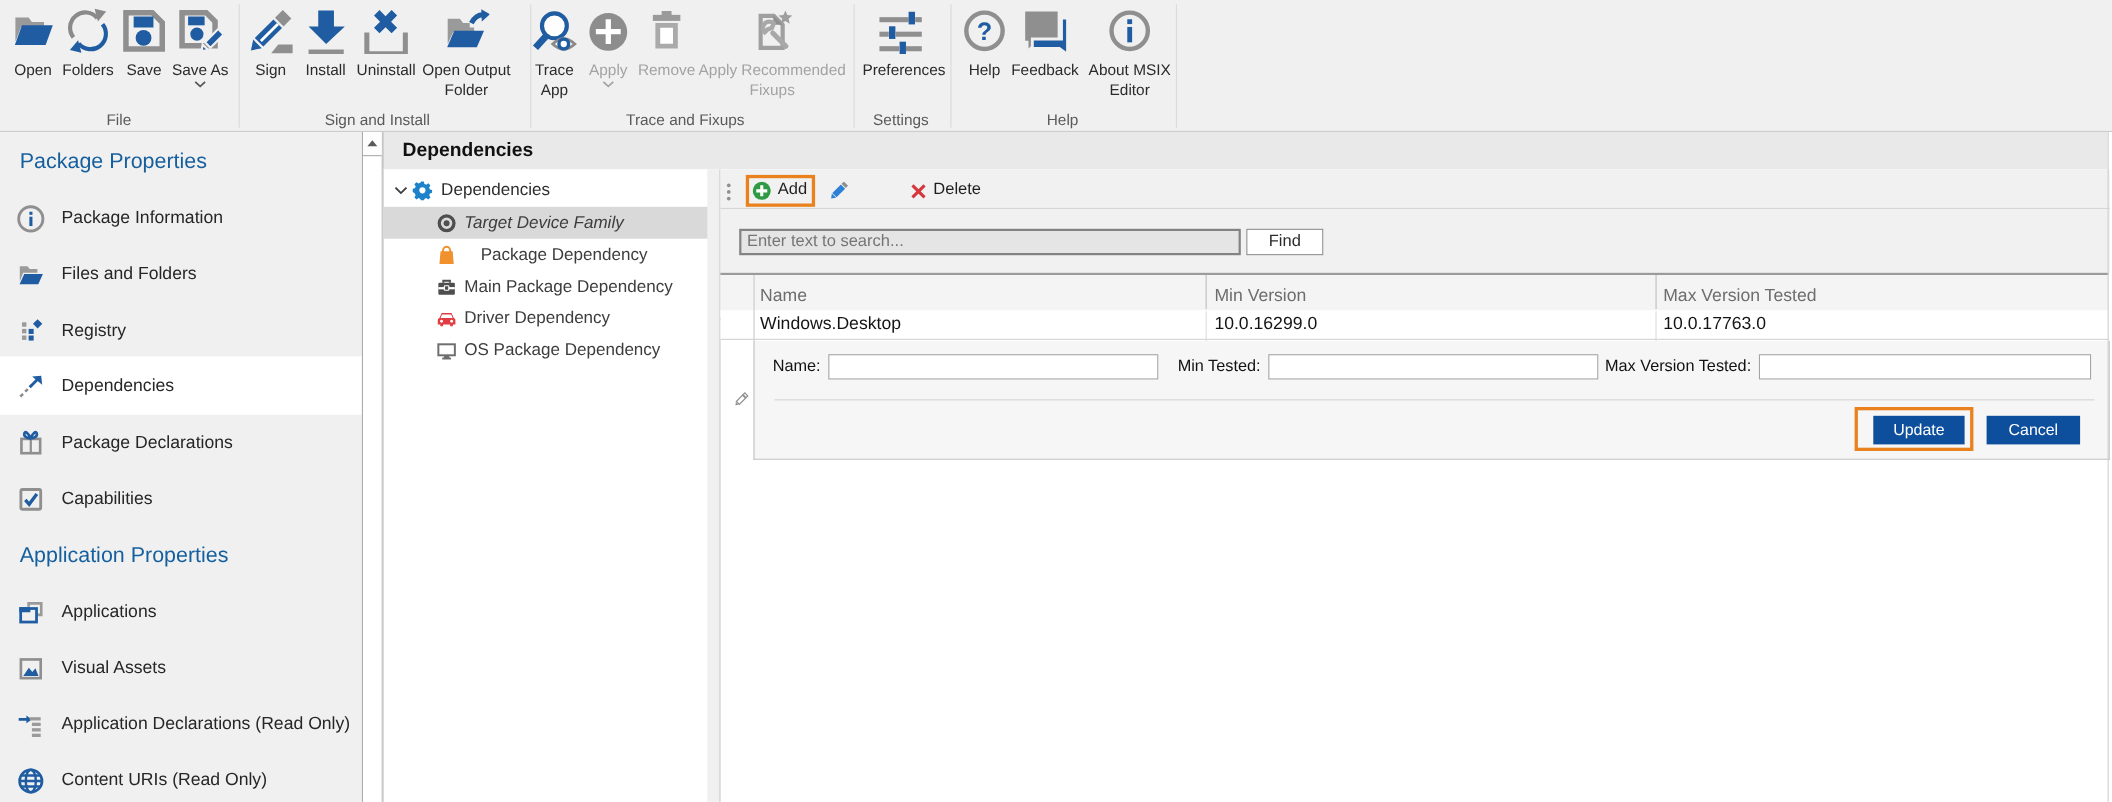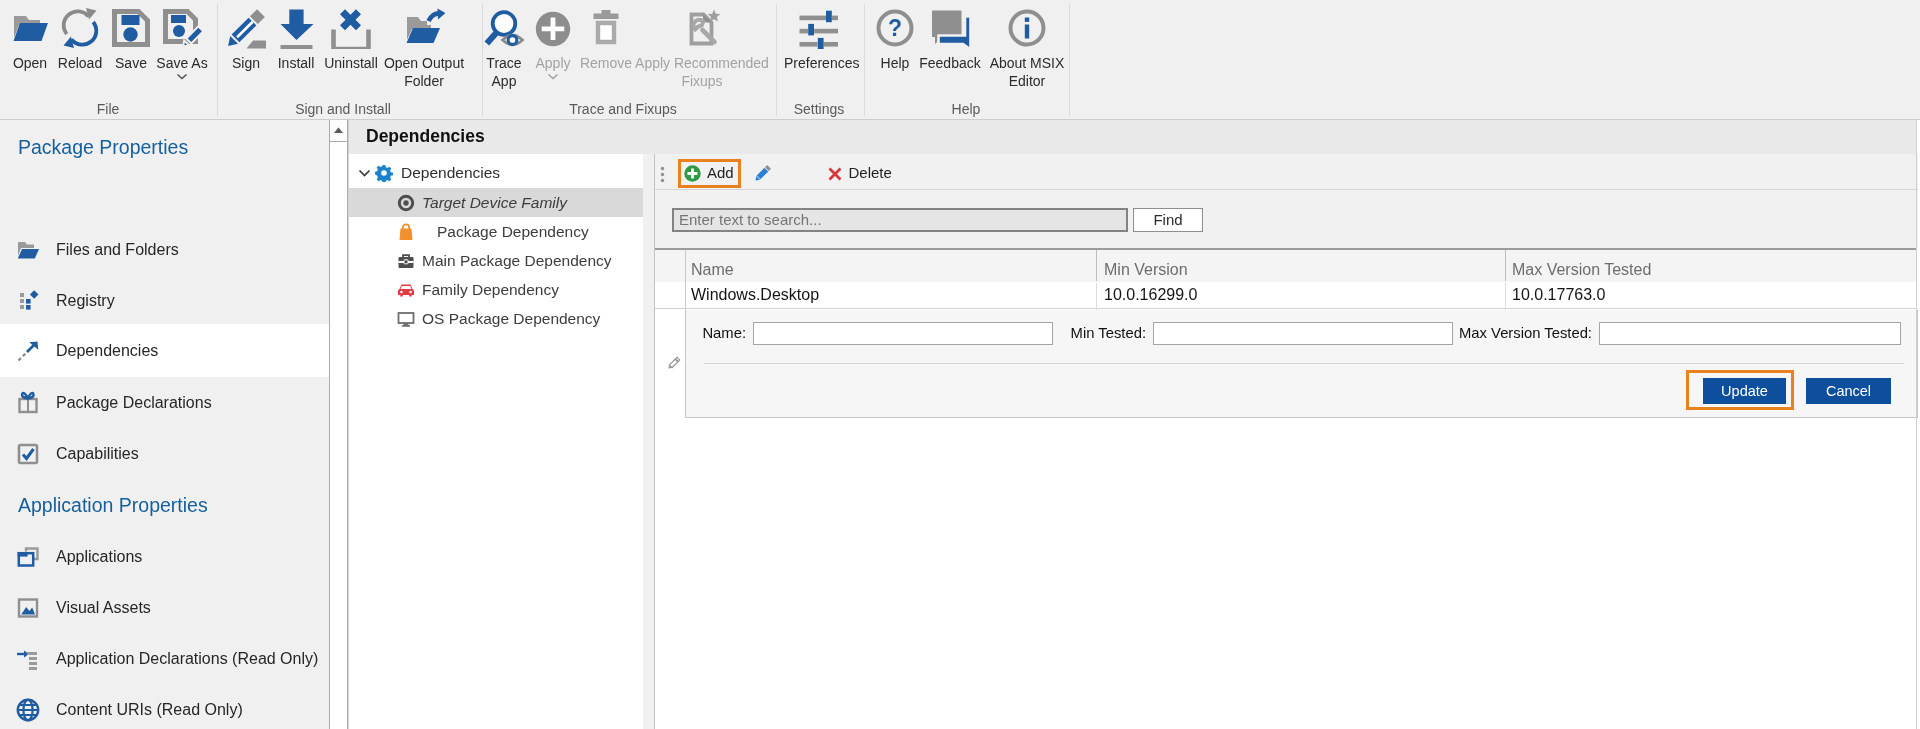--- a/index.html
+++ b/index.html
@@ -68,21 +68,21 @@
     <div class="rlbl">Open</div>
   </div>
 
   <div class="rbtn" style="left:45px; width:70px;">
     <svg class="ricon" viewBox="0 0 42 42">
       <path fill="none" stroke="#8a8a8a" stroke-width="3.8" d="M7.8 27 A13.2 13.2 0 1 1 29.5 9.5"></path>
       <path fill="#8a8a8a" d="M27 1 l10.5 2.5 -7.5 9 z"></path>
       <path fill="none" stroke="#1f5ca2" stroke-width="3.8" d="M34.2 15 A13.2 13.2 0 1 1 12.5 32.5"></path>
       <path fill="#1f5ca2" d="M15 41 l-10.5 -2.5 7.5 -9 z"></path>
     </svg>
-    <div class="rlbl">Reload</div>
+    <div class="rlbl">Folders</div>
   </div>
 
   <div class="rbtn" style="left:96px; width:70px;">
     <svg class="ricon" viewBox="0 0 42 42">
       <path fill="none" stroke="#8f8f8f" stroke-width="5" d="M4.5 4.5 h24 l9 9 v24 h-33 z"></path>
       <rect x="11.5" y="8" width="18" height="10" fill="#1f5ca2"></rect>
       <circle cx="20.5" cy="27.5" r="7.2" fill="#1f5ca2"></circle>
     </svg>
     <div class="rlbl">Save</div>
   </div>
@@ -228,20 +228,28 @@
   </div>
   <div class="rsep" style="left:1069px;"></div>
   <div class="rgrp" style="left:78px; width:60px;">File</div>
   <div class="rgrp" style="left:283px; width:120px;">Sign and Install</div>
   <div class="rgrp" style="left:553px; width:140px;">Trace and Fixups</div>
   <div class="rgrp" style="left:779px; width:80px;">Settings</div>
   <div class="rgrp" style="left:926px; width:80px;">Help</div>
 </div>
 <div class="abs" id="sidebar">
   <div class="sbhead" style="top:16px;">Package Properties</div>
+  <div class="sbitem" style="top:53px;">
+    <svg class="sico" viewBox="0 0 26 26">
+        <circle cx="13" cy="13" r="11" fill="none" stroke="#8f8f8f" stroke-width="2.6"></circle>
+        <rect x="11.7" y="6.5" width="2.8" height="2.8" fill="#1f5ca2"></rect>
+        <rect x="11.7" y="11" width="2.8" height="8.5" fill="#1f5ca2"></rect>
+      </svg>
+    <div class="stxt">Package Information</div>
+  </div>
   <div class="sbitem" style="top:104px;">
     <svg class="sico" viewBox="0 0 26 26">
         <path fill="#9a9a9a" d="M3 19 V5 h7 l2 2.5 h7 v3.5 H6 z"></path>
         <path fill="#1f5ca2" d="M2.8 21.5 L7 12 h17 l-4.2 9.5 z"></path>
       </svg>
     <div class="stxt">Files and Folders</div>
   </div>
   <div class="sbitem" style="top:155px;">
     <svg class="sico" viewBox="0 0 26 26">
         <rect x="5" y="5" width="4" height="4" fill="#9a9a9a"></rect>
@@ -355,21 +363,21 @@
       </svg>
     <div class="ttxt" style="left:73px;">Main Package Dependency</div>
   </div>
   <div class="trow" style="top:121.5px;">
     <svg class="tico" style="left:48px;" viewBox="0 0 18 18">
         <path fill="#e23b41" d="M2.5 8 L4.5 3.5 h9 L15.5 8 q1.5 .3 1.5 2 V14 h-2.3 v1.5 h-2.5 V14 H5.8 v1.5 H3.3 V14 H1 v-4 q0 -1.7 1.5 -2 z"></path>
         <path fill="#fff" d="M4.8 5 h8.4 L14.5 8 h-11 z"></path>
         <circle cx="4.4" cy="11" r="1.3" fill="#fff"></circle>
         <circle cx="13.6" cy="11" r="1.3" fill="#fff"></circle>
       </svg>
-    <div class="ttxt" style="left:73px;">Family Dependency</div>
+    <div class="ttxt" style="left:73px;">Driver Dependency</div>
   </div>
   <div class="trow" style="top:150.5px;">
     <svg class="tico" style="left:48px;" viewBox="0 0 18 18">
         <rect x="1.5" y="3" width="15" height="10" fill="none" stroke="#6e6e6e" stroke-width="1.8"></rect>
         <path fill="#6e6e6e" d="M6 16 l1 -3 h4 l1 3 z"></path>
         <rect x="5" y="15.2" width="8" height="1.6" fill="#6e6e6e"></rect>
       </svg>
     <div class="ttxt" style="left:73px;">OS Package Dependency</div>
   </div>
 </div>

